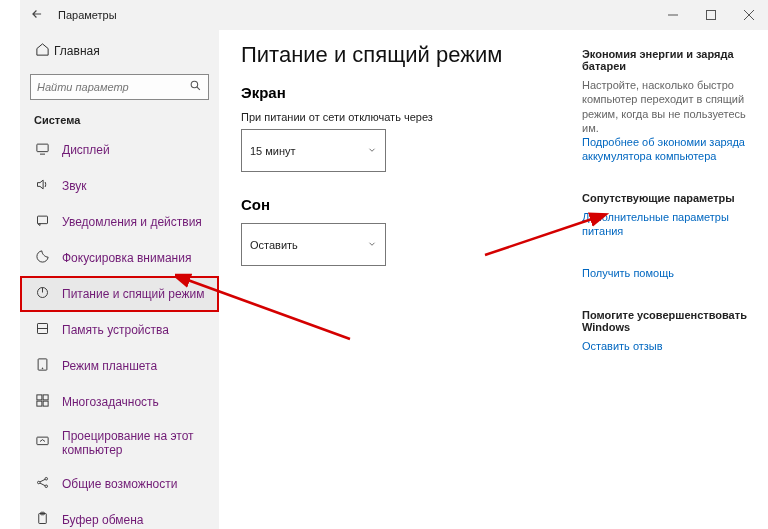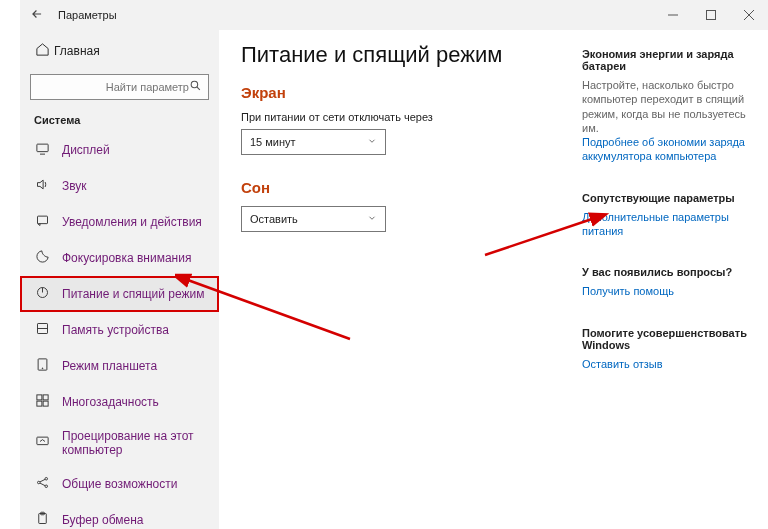--- a/index.html
+++ b/index.html
@@ -27,41 +27,41 @@
 }
 .home-row { display: flex; align-items: center; gap: 4px; padding: 6px 14px; color: #222; }
 .home-row .icon { width: 16px; text-align: center; color: #333; }
 .search-wrap { padding: 8px 10px 4px 10px; }
 .search {
   display: flex; align-items: center; justify-content: space-between;
   border: 1px solid #888; background: #fdfdfd; height: 26px; padding: 0 6px;
 }
 .search input {
   border: none; outline: none; background: transparent; font-size: 11px; color: #666; flex: 1;
-  text-align: right;
+  font-style: italic;
 }
 .search .sicon { color: #555; }
 .section-title { padding: 10px 14px 6px 14px; font-size: 11px; font-weight: 600; color: #222; }
 .nav { list-style: none; }
 .nav li {
   display: flex; align-items: center; gap: 12px; padding: 9px 14px; color: #701a75;
 }
 .nav li .icon { width: 16px; text-align: center; color: #333; flex-shrink: 0; }
 .nav li.highlight {
   outline: 2px solid #d40000; outline-offset: -2px; background: #e8e8e8;
 }
 .main {
   flex: 1; display: flex; padding: 12px 18px 0 22px; overflow-y: auto;
 }
 .content { flex: 1; padding-right: 20px; }
 h1 { font-size: 22px; font-weight: 400; margin-bottom: 16px; color: #111; }
-h2 { font-size: 15px; font-weight: 600; margin-bottom: 10px; margin-top: 6px; color: #c2410c; }
+h2 { font-size: 15px; font-weight: 600; margin-bottom: 10px; margin-top: 6px; color: #000000; }
 .field-label { font-size: 11px; color: #222; margin-bottom: 6px; }
 .select {
-  width: 145px; height: 26px; border: 1px solid #777; background: #fff;
+  width: 145px; height: 43px; border: 1px solid #777; background: #fff;
   display: flex; align-items: center; justify-content: space-between;
   padding: 0 8px; font-size: 11px; color: #222;
 }
 .select .chev { color: #555; }
 .block { margin-bottom: 24px; }
 .right {
   width: 168px; font-size: 11px; padding-top: 6px;
 }
 .right h3 { font-size: 11px; font-weight: 600; margin-bottom: 6px; color: #222; }
 .right p { color: #666; line-height: 1.3; }
@@ -239,21 +239,20 @@
         <div class="rblock">
           <h3>Экономия энергии и заряда батареи</h3>
           <p>Настройте, насколько быстро компьютер переходит в спящий режим, когда вы не пользуетесь им.</p>
           <a href="#">Подробнее об экономии заряда аккумулятора компьютера</a>
         </div>
         <div class="rblock">
           <h3>Сопутствующие параметры</h3>
           <a href="#">Дополнительные параметры питания</a>
         </div>
         <div class="rblock">
-          <h3>У вас появились вопросы?</h3>
           <a href="#">Получить помощь</a>
         </div>
         <div class="rblock">
           <h3>Помогите усовершенствовать Windows</h3>
           <a href="#">Оставить отзыв</a>
         </div>
       </div>
     </div>
   </div>
 </div>

